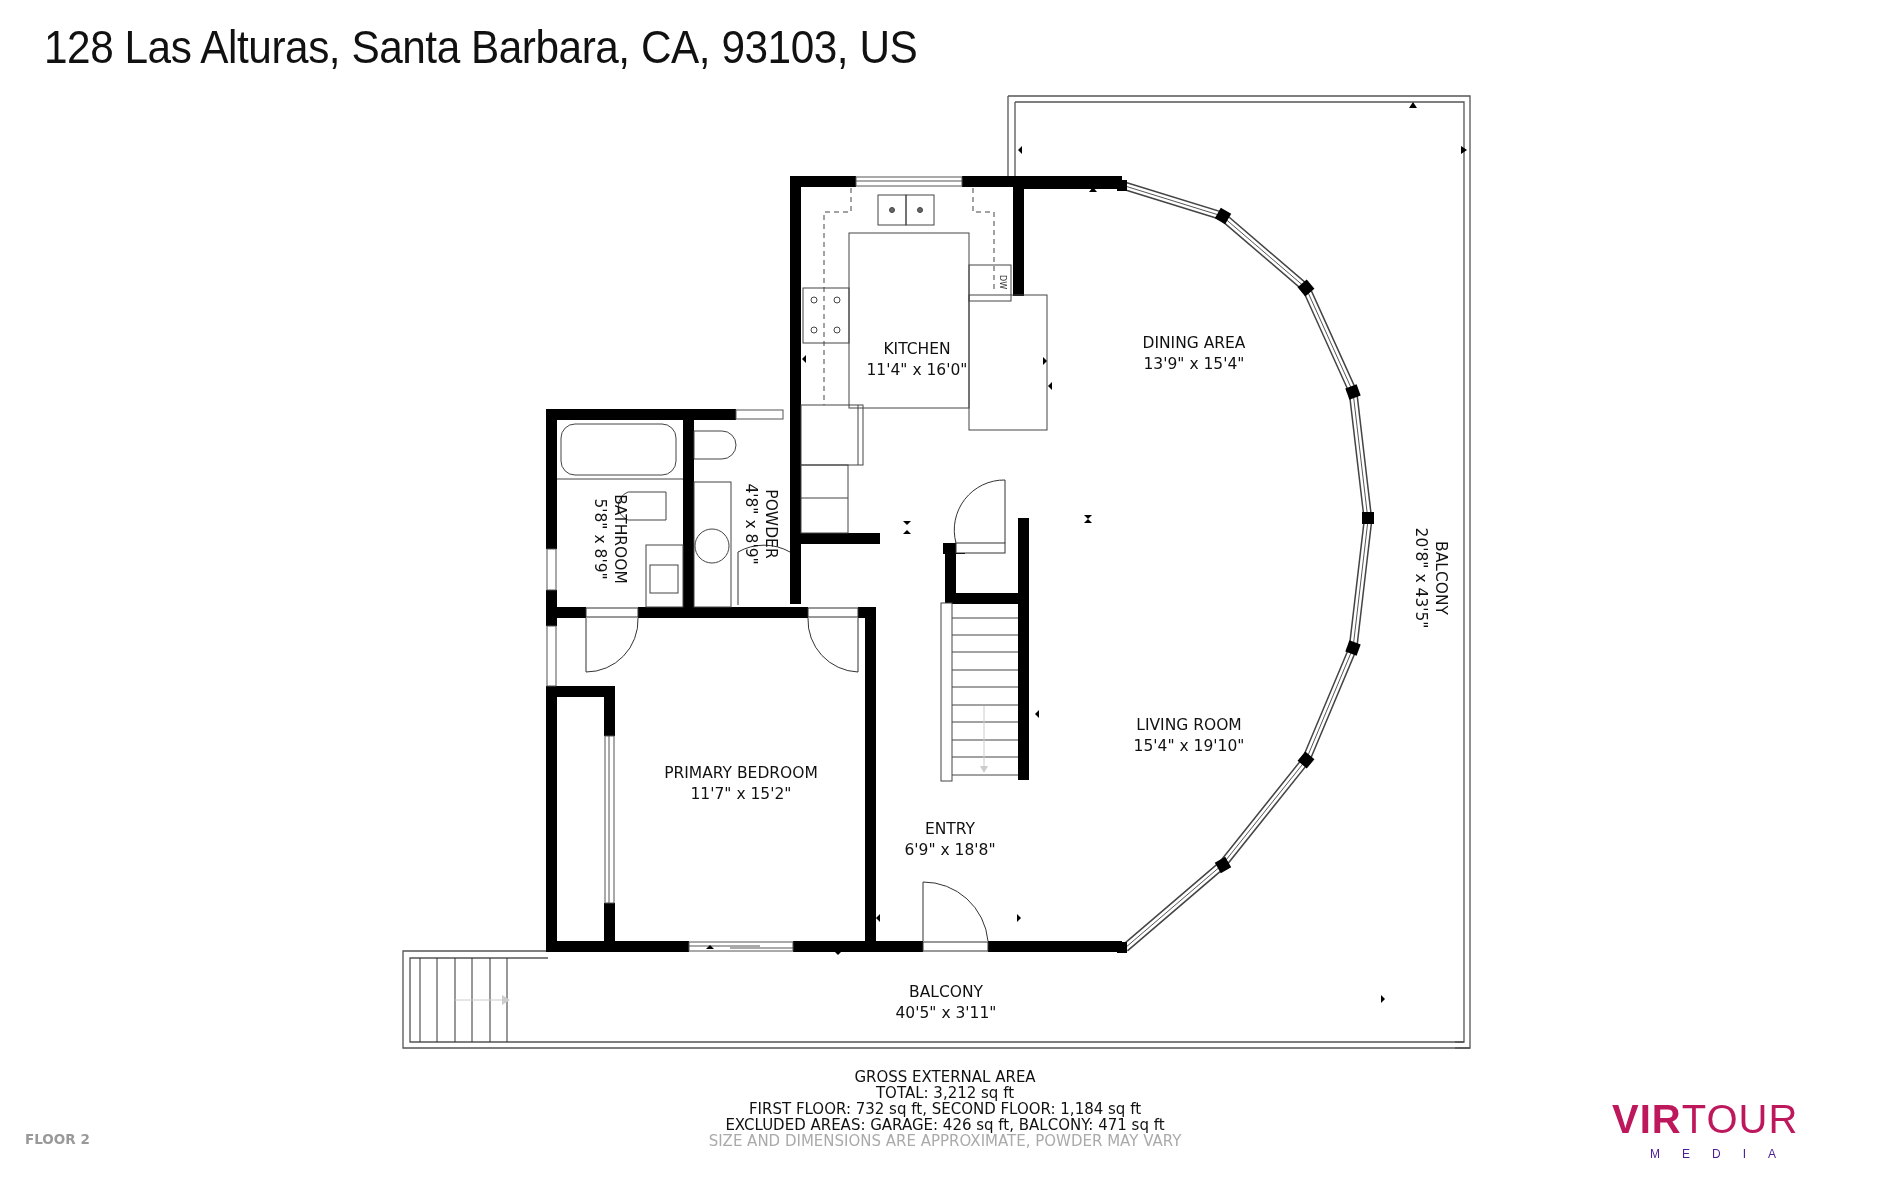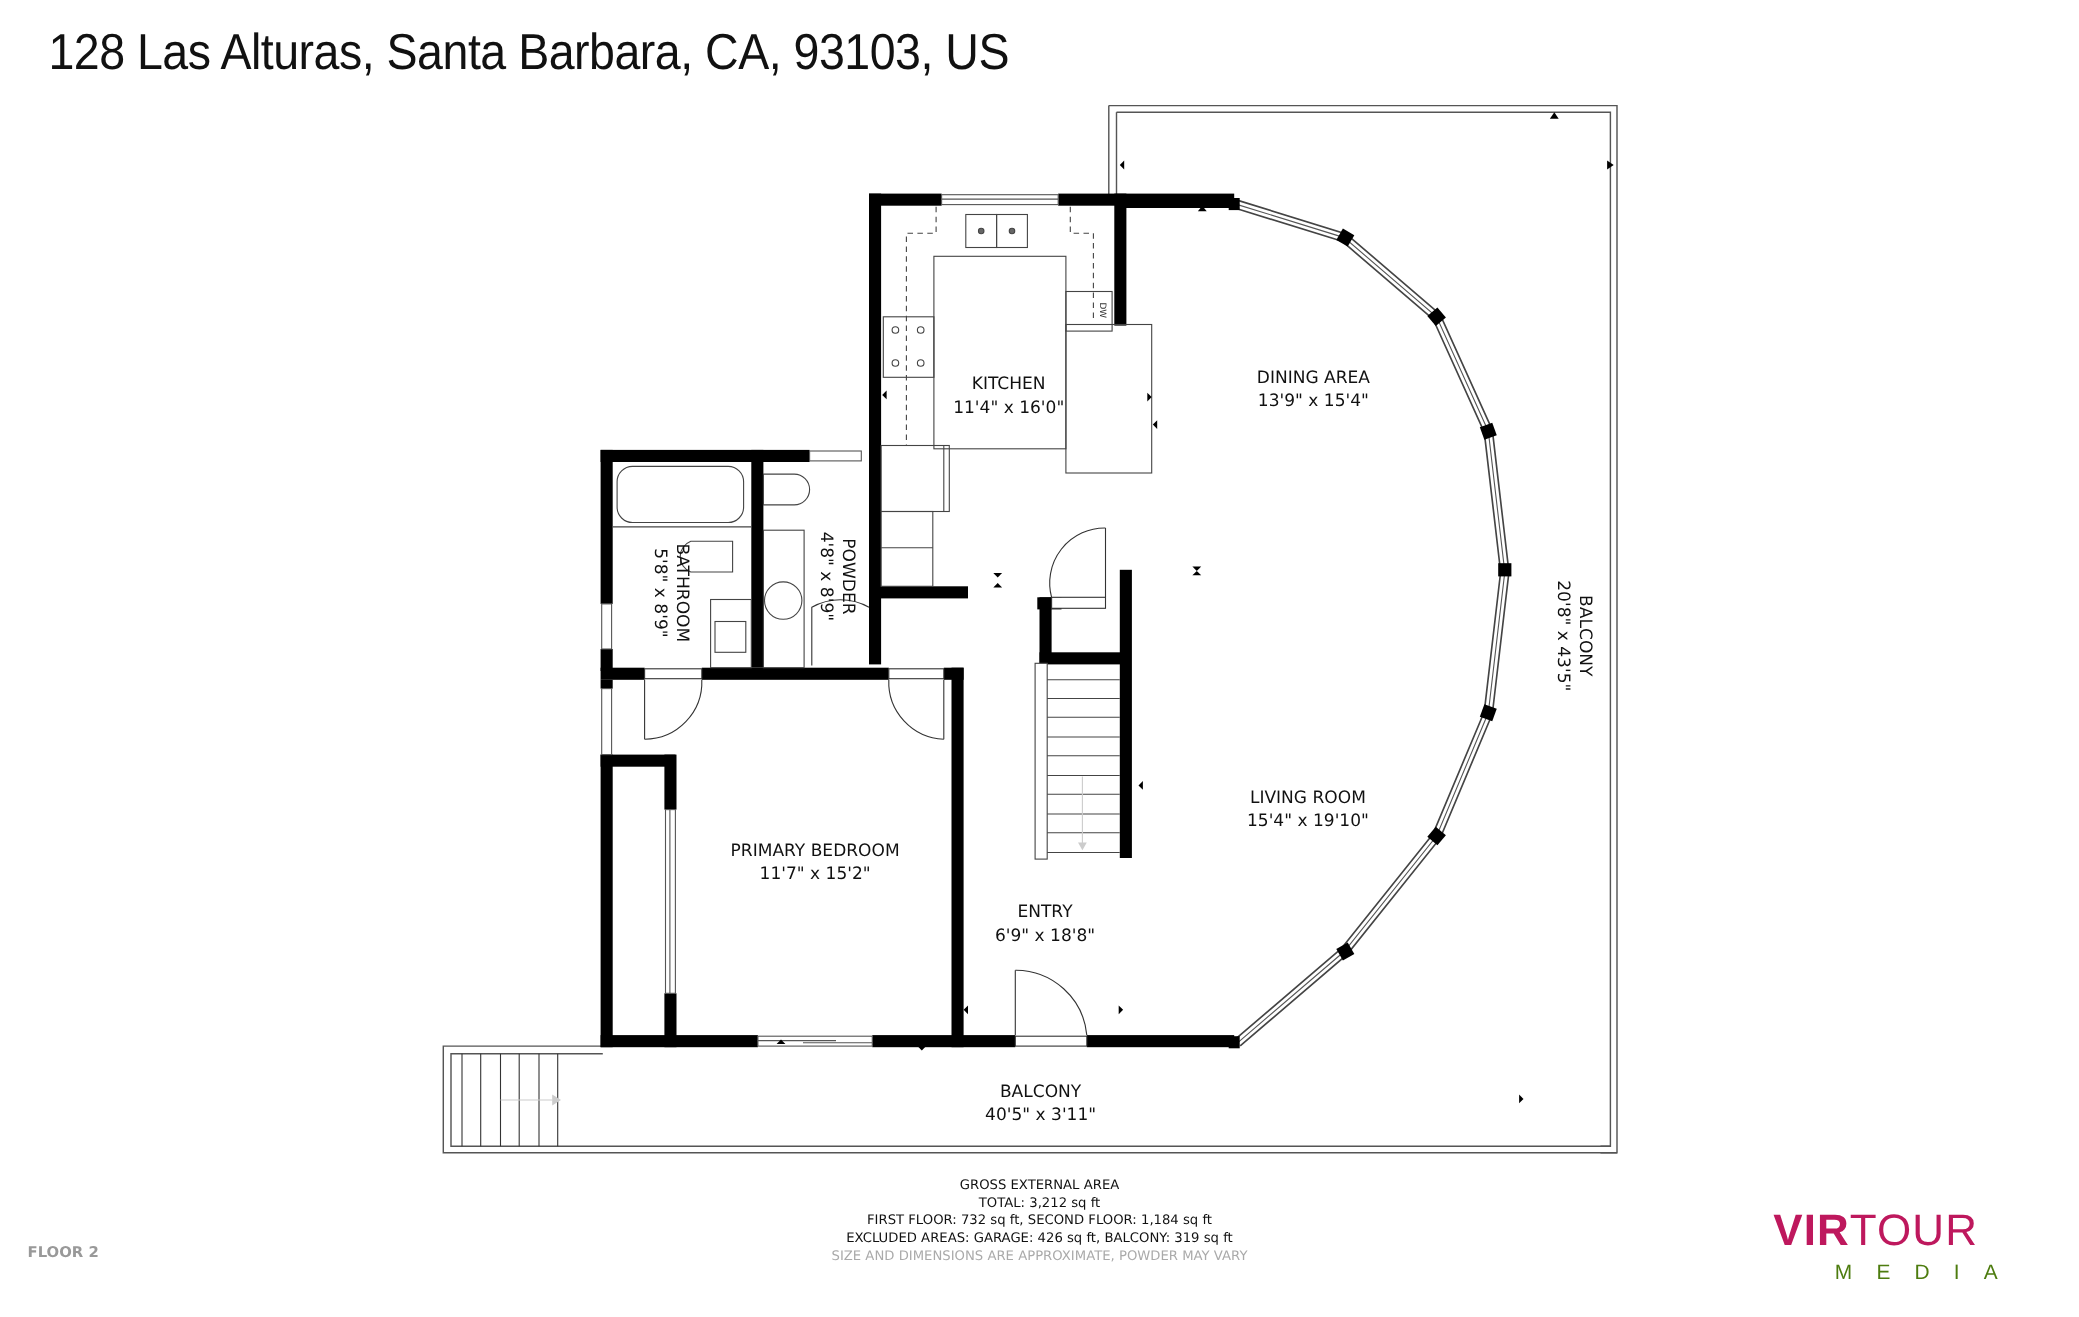--- a/index.html
+++ b/index.html
@@ -1,27 +1,27 @@
 <!DOCTYPE html>
 <html><head>
 <meta charset="utf-8">
 <style>
   html, body { margin: 0; padding: 0; background: #ffffff; }
   body { width: 1890px; height: 1197px; position: relative; overflow: hidden; font-family: "DejaVu Sans", sans-serif; }
   .title { position: absolute; left: 44px; top: 20px; font-family: "Liberation Sans", sans-serif; font-size: 46px; color: #111; letter-spacing: -0.5px; transform: scaleX(0.92); transform-origin: left top; white-space: nowrap; }
   .plan { position: absolute; left: 0; top: 0; }
   .room-label { font-family: "DejaVu Sans", sans-serif; font-size: 15.5px; fill: #111; }
-  .footer { position: absolute; left: 695px; width: 500px; top: 1069px; text-align: center; font-family: "DejaVu Sans", sans-serif; font-size: 12px; line-height: 16px; color: #111; }
+  .footer { position: absolute; left: 695px; width: 500px; top: 1069px; text-align: center; font-family: "DejaVu Sans", sans-serif; font-size: 15px; line-height: 16px; color: #111; }
   .footer .muted { color: #aaa; }
   .floor-label { position: absolute; left: 25px; top: 1131px; font-family: "DejaVu Sans", sans-serif; font-size: 13.5px; color: #999; font-weight: bold; }
   .logo { position: absolute; left: 1612px; top: 1095px; width: 270px; height: 80px; }
   .logo-main { position: absolute; left: 0; top: 0; font-family: "Liberation Sans", sans-serif; font-size: 40px; line-height: 48px; color: #be185d; letter-spacing: 1px; white-space: nowrap; }
   .logo-main .bold { font-weight: bold; }
   .logo-main .light { font-weight: normal; }
-  .logo-sub { position: absolute; left: 56px; top: 52px; font-family: "Liberation Sans", sans-serif; font-size: 19px; letter-spacing: 22px; color: #4d7c0f; }
+  .logo-sub { position: absolute; left: 38px; top: 52px; font-family: "Liberation Sans", sans-serif; font-size: 12px; letter-spacing: 22px; color: #4c1d95; }
 </style>
 </head>
 <body>
 
 <div class="title">128 Las Alturas, Santa Barbara, CA, 93103, US</div>
 
 <svg class="plan" width="1890" height="1197" viewBox="0 0 1890 1197" xmlns="http://www.w3.org/2000/svg">
 
   <g fill="none" stroke="#555" stroke-width="1.3">
     <polyline points="1008,96 1470,96 1470,1048 1455,1048"></polyline>
@@ -239,21 +239,21 @@
     <polygon points="880,914 876,918 880,922"></polygon>
     <polygon points="706,949 710,945 714,949"></polygon>
     <polygon points="834,955 838,951 842,955" transform="rotate(180 838 953)"></polygon>
   </g>
 </svg>
 
 <div class="footer">
   <div>GROSS EXTERNAL AREA</div>
   <div>TOTAL: 3,212 sq ft</div>
   <div>FIRST FLOOR: 732 sq ft, SECOND FLOOR: 1,184 sq ft</div>
-  <div>EXCLUDED AREAS: GARAGE: 426 sq ft, BALCONY: 319 sq ft</div>
+  <div>EXCLUDED AREAS: GARAGE: 426 sq ft, BALCONY: 471 sq ft</div>
   <div class="muted">SIZE AND DIMENSIONS ARE APPROXIMATE, POWDER MAY VARY</div>
 </div>
 
 <div class="floor-label">FLOOR 2</div>
 
 <div class="logo">
   <div class="logo-main"><span class="bold">VIR</span><span class="light">TOUR</span></div>
   <div class="logo-sub">MEDIA</div>
 </div>
 

